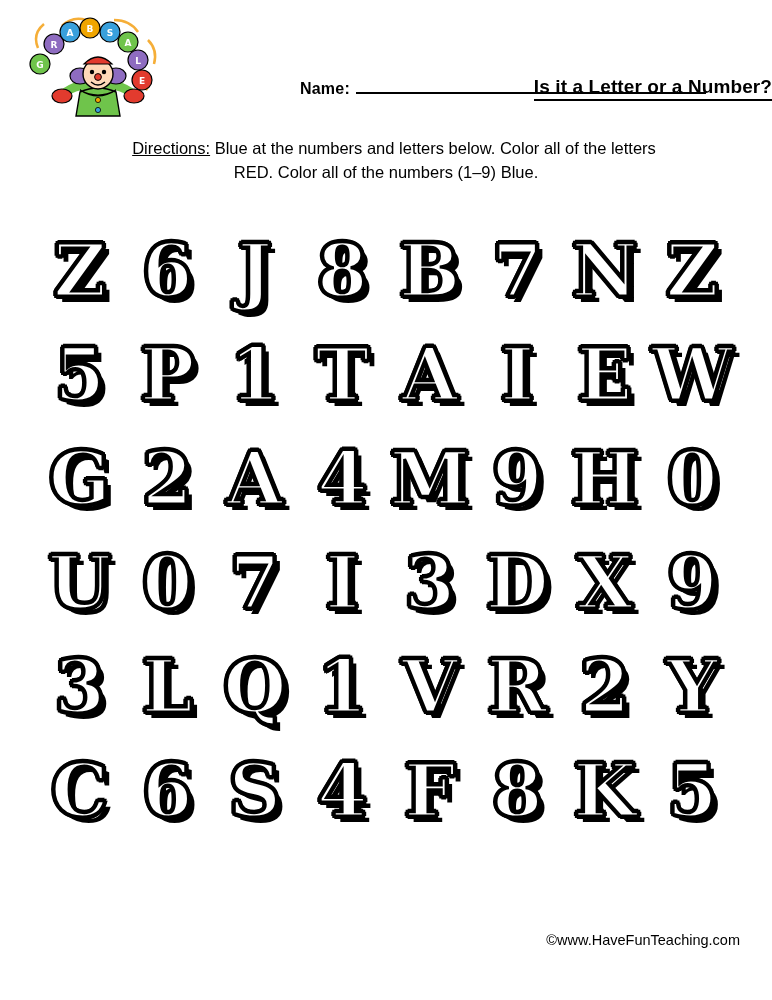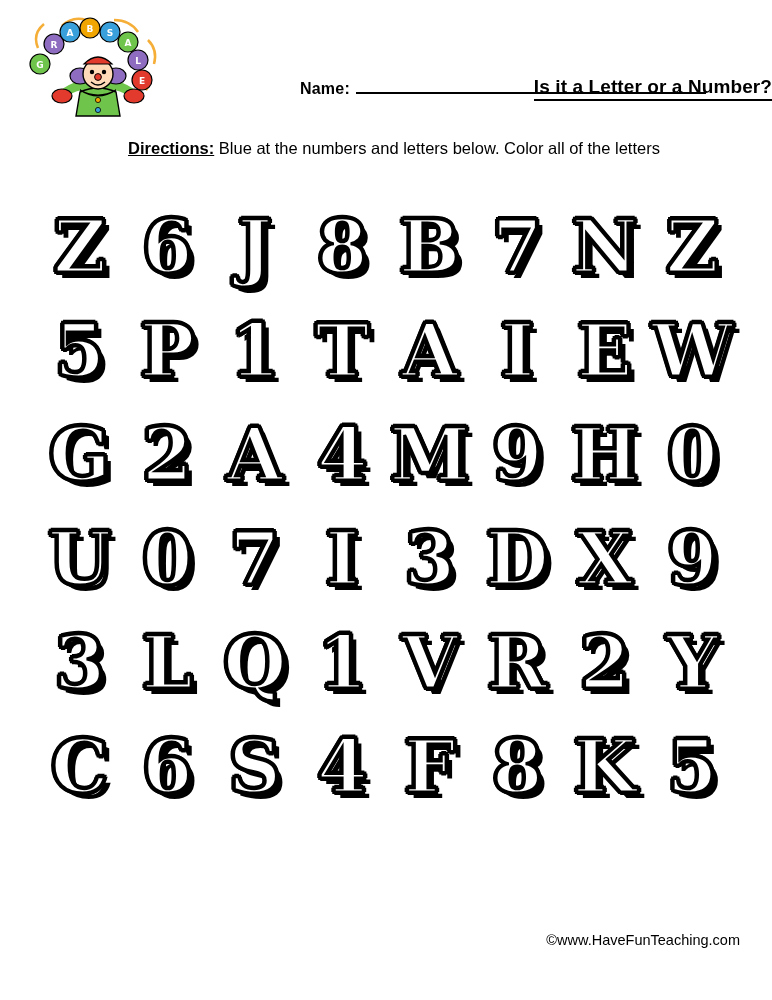--- a/index.html
+++ b/index.html
@@ -67,21 +67,21 @@
 
   
   .directions {
     margin: 12px auto 0 auto;
     width: 660px;
     text-align: center;
     font-size: 16.5px;
     line-height: 1.45;
   }
   .directions .dir-label {
-    font-weight: bold;
+    font-weight: normal;
     text-decoration: underline;
     margin-left: 16px;
   }
 
   
   .grid {
     margin: 34px auto 0 auto;
     width: 700px;
     display: grid;
     grid-template-columns: repeat(8, 1fr);
@@ -182,20 +182,21 @@
   </div>
 
   <div class="title">
     <span>Is it a Letter or a Number?</span>
   </div>
 </div>
 
 <div class="directions">
   <span class="dir-label">Directions:</span><span> Blue at the numbers and letters below.  Color all of the letters</span>
   <br>
+  <span>RED. Color all of the numbers (1–9) Blue.</span>
 </div>
 
 <div class="grid">
   <div class="cell">Z</div>
   <div class="cell">6</div>
   <div class="cell">J</div>
   <div class="cell">8</div>
   <div class="cell">B</div>
   <div class="cell">7</div>
   <div class="cell">N</div>

